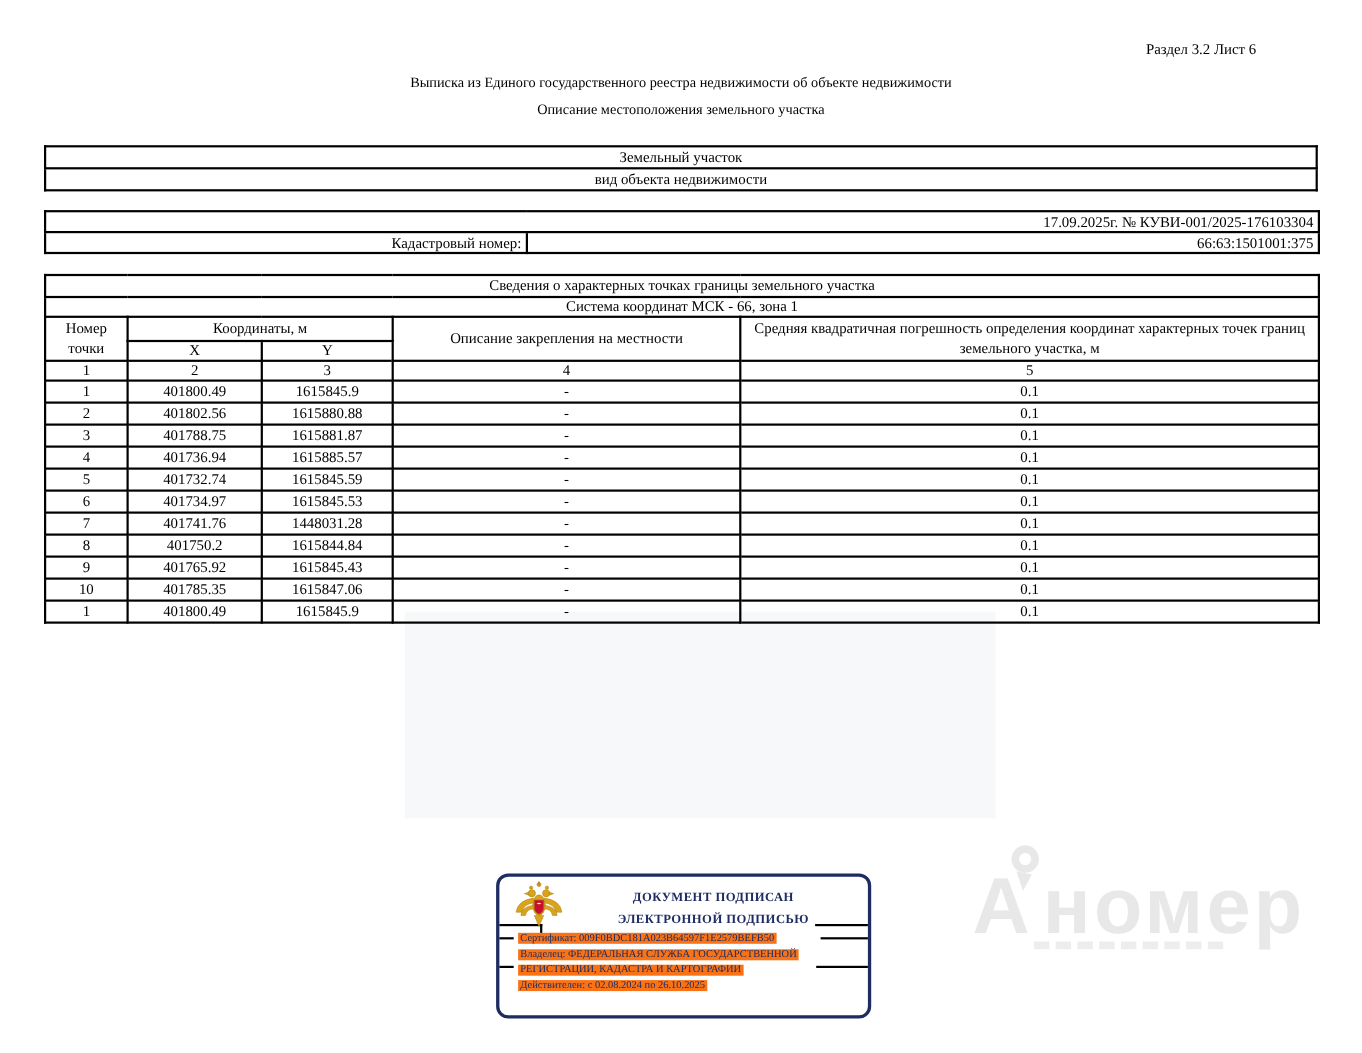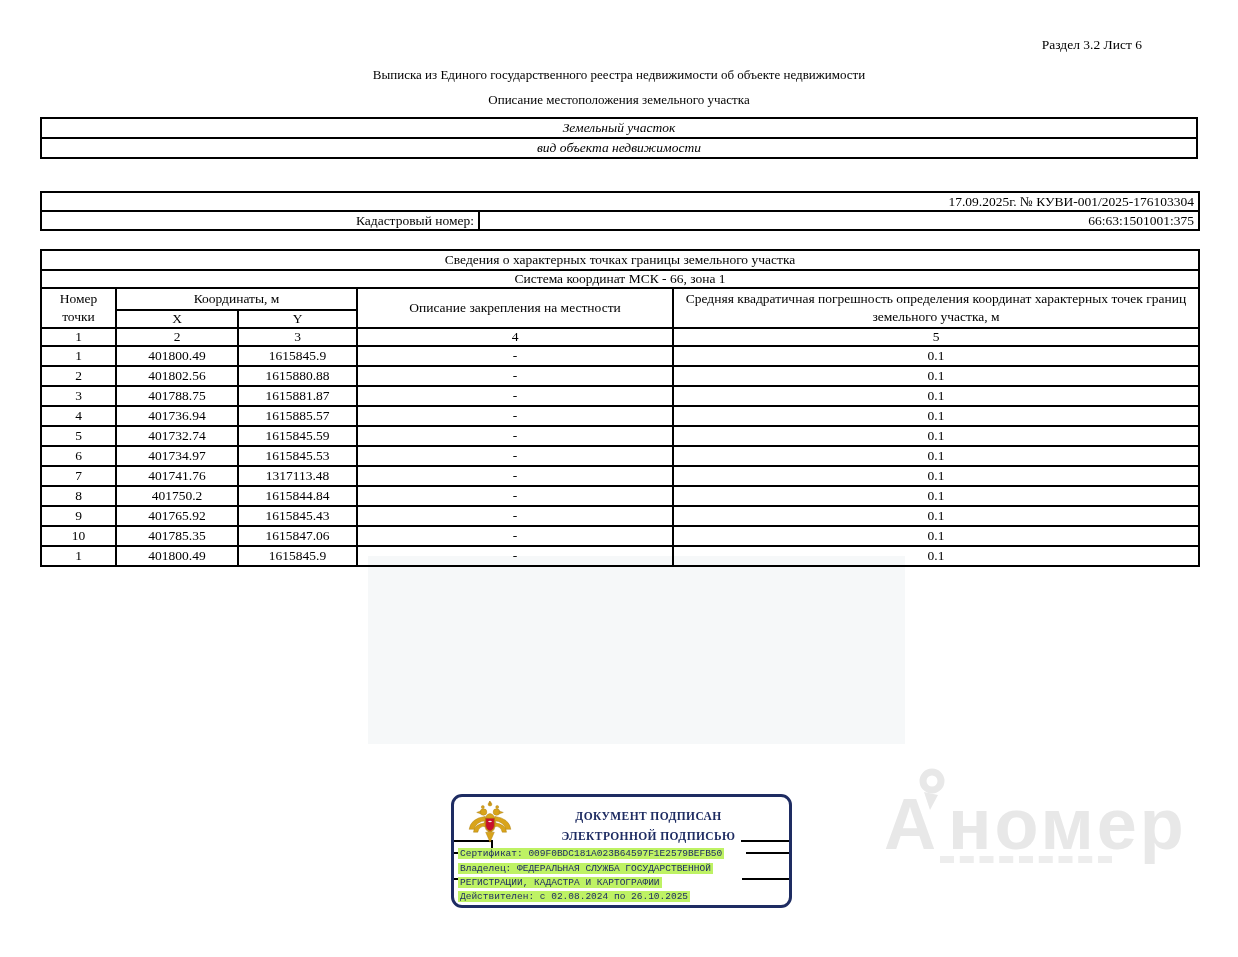--- a/index.html
+++ b/index.html
@@ -12,21 +12,21 @@
   .c{text-align:center;}
   .l{text-align:right;}
 
   
   .section-label{position:absolute;top:37px;right:96px;font-size:13.5px;z-index:2;}
   .doc-title{position:absolute;left:0;width:1238px;text-align:center;font-size:13px;z-index:2;}
   #title1{top:67px;}
   #title2{top:92px;}
 
   
-  #tableA{top:117px;font-style:italic;}
+  #tableA{top:132px;}
   #tableA td{height:18px;}
   #tableB{top:164px;}
   #tableB td{height:17px;}
   #tableC{top:191px;}
   #tableC td{height:17px;}
   #tableD{top:249px;}
   #tableD .r-title th{height:18px;}
   #tableD .r-coord th{height:16px;}
   #tableD .r-h1 th{height:20px;line-height:1.3;}
   #tableD .r-h2 th{height:15px;}
@@ -42,25 +42,25 @@
   #bottomtable .row-capt td{height:18px;}
 
   
   .watermark{position:absolute;left:884px;top:758px;width:240px;height:150px;z-index:0;font-family:"Liberation Sans",sans-serif;}
   .wm-letter{position:absolute;left:0px;top:30px;font-size:72px;font-weight:bold;line-height:1;}
   .wm-text{position:absolute;left:64px;top:30px;font-size:72px;font-weight:bold;line-height:1;letter-spacing:3px;}
   .wm-pin{position:absolute;left:30px;top:8px;}
   .wm-dashes{position:absolute;left:56px;top:98px;width:172px;border-top:7px dashed #ededed;}
 
   
-  .stamp{position:absolute;left:451px;top:794px;width:341px;height:114px;background:#fff;border:3px solid #7f1d1d;border-radius:11px;z-index:3;box-sizing:border-box;}
+  .stamp{position:absolute;left:451px;top:794px;width:341px;height:132px;background:#fff;border:3px solid #7f1d1d;border-radius:11px;z-index:3;box-sizing:border-box;}
   .stamp .big{position:absolute;left:62px;right:8px;text-align:center;font-size:11.5px;font-weight:600;letter-spacing:0.4px;color:#1e2c62;}
   .stamp .b1{top:13px;}
   .stamp .b2{top:33px;}
-  .stamp .sm{position:absolute;left:4px;font-size:9.5px;color:#1e2c62;white-space:nowrap;background:#bef264;padding:0 2px;z-index:2;font-family:Liberation Mono, monospace;}
+  .stamp .sm{position:absolute;left:17px;font-size:9.5px;color:#1e2c62;white-space:nowrap;background:#f97316;padding:0 2px;z-index:2;}
   .stamp .s1{top:51px;}
   .stamp .s2{top:66px;}
   .stamp .s3{top:80px;}
   .stamp .s4{top:94px;}
   .stamp .emblem{position:absolute;left:13px;top:4px;z-index:2;}
   
   .stub{position:absolute;background:#000;z-index:1;}
   .st1{left:0;top:43px;width:39px;height:2px;}
   .st2{left:37px;top:43px;width:2px;height:11px;}
   .st3{left:287px;top:43px;width:48px;height:2px;}
@@ -198,21 +198,21 @@
       <td class="c">6</td>
       <td class="c">401734.97</td>
       <td class="c">1615845.53</td>
       <td class="c">-</td>
       <td class="c">0.1</td>
     </tr>
 
     <tr>
       <td class="c">7</td>
       <td class="c">401741.76</td>
-      <td class="c">1317113.48</td>
+      <td class="c">1448031.28</td>
       <td class="c">-</td>
       <td class="c">0.1</td>
     </tr>
 
     <tr>
       <td class="c">8</td>
       <td class="c">401750.2</td>
       <td class="c">1615844.84</td>
       <td class="c">-</td>
       <td class="c">0.1</td>

